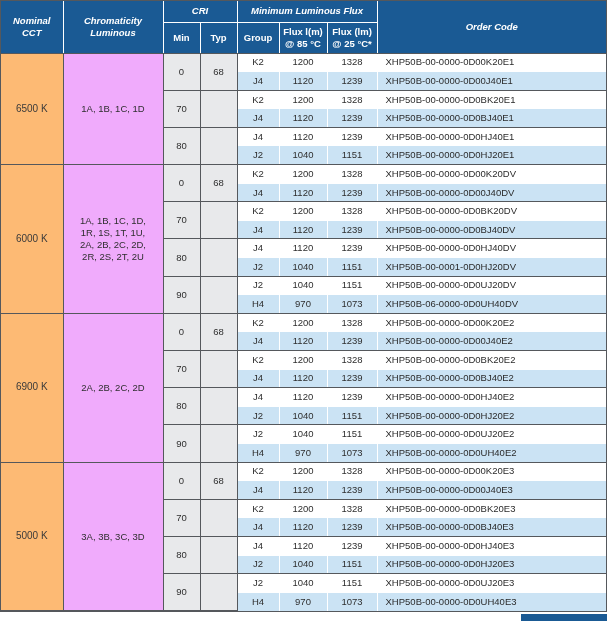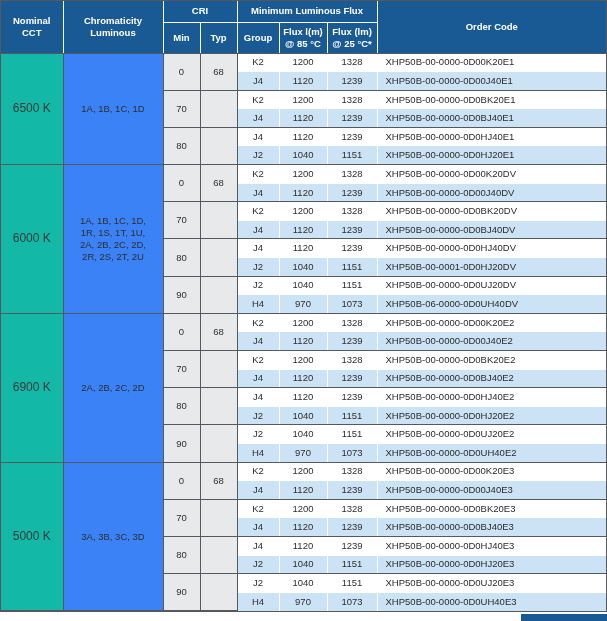--- a/index.html
+++ b/index.html
@@ -23,21 +23,21 @@
     color: #ffffff;
     font-size: 9.5px;
     font-weight: bold;
     text-align: center;
     vertical-align: middle;
     padding: 1px 2px;
     border-right: 1px solid #ffffff;
     border-bottom: 1px solid #ffffff;
     line-height: 1.25;
   }
-  thead tr.hrow1 th { height: 21px; }
+  thead tr.hrow1 th { height: 21px; font-style: italic; }
   thead tr.hrow2 th { height: 31px; }
   thead th.last-in-row { border-right: 0; }
   thead th.sub, thead th.span2 { border-bottom: 1px solid var(--border-dark, #55585c); }
 
   
   td {
     font-size: 9.5px;
     color: #2e2e2e;
     text-align: center;
     vertical-align: middle;
@@ -45,28 +45,28 @@
     padding: 0 2px;
     border-right: 1px solid #ffffff;
     border-bottom: 1px solid #ffffff;
     line-height: 1.25;
     overflow: hidden;
   }
   tr.plain td { background: #ffffff; }
   tr.alt td { background: var(--row-alt, #cbe3f4); }
 
   table td.c-cct {
-    background: #14b8a6;
-    font-size: 12px;
+    background: #fdba74;
+    font-size: 10px;
     color: #3a3a3a;
     border-right: 1px solid var(--border-dark, #55585c);
     border-bottom: 1px solid var(--border-dark, #55585c);
   }
   table td.c-chrom {
-    background: #3b82f6;
+    background: #f0abfc;
     padding: 0 9px;
     border-right: 1px solid var(--border-dark, #55585c);
     border-bottom: 1px solid var(--border-dark, #55585c);
   }
   table td.c-min, table td.c-typ {
     background: var(--cri-bg, #e8e9eb);
     border-right: 1px solid var(--border-dark, #55585c);
     border-bottom: 1px solid var(--border-dark, #55585c);
   }
   tr.block-end td { border-bottom: 1px solid var(--border-dark, #55585c); }

